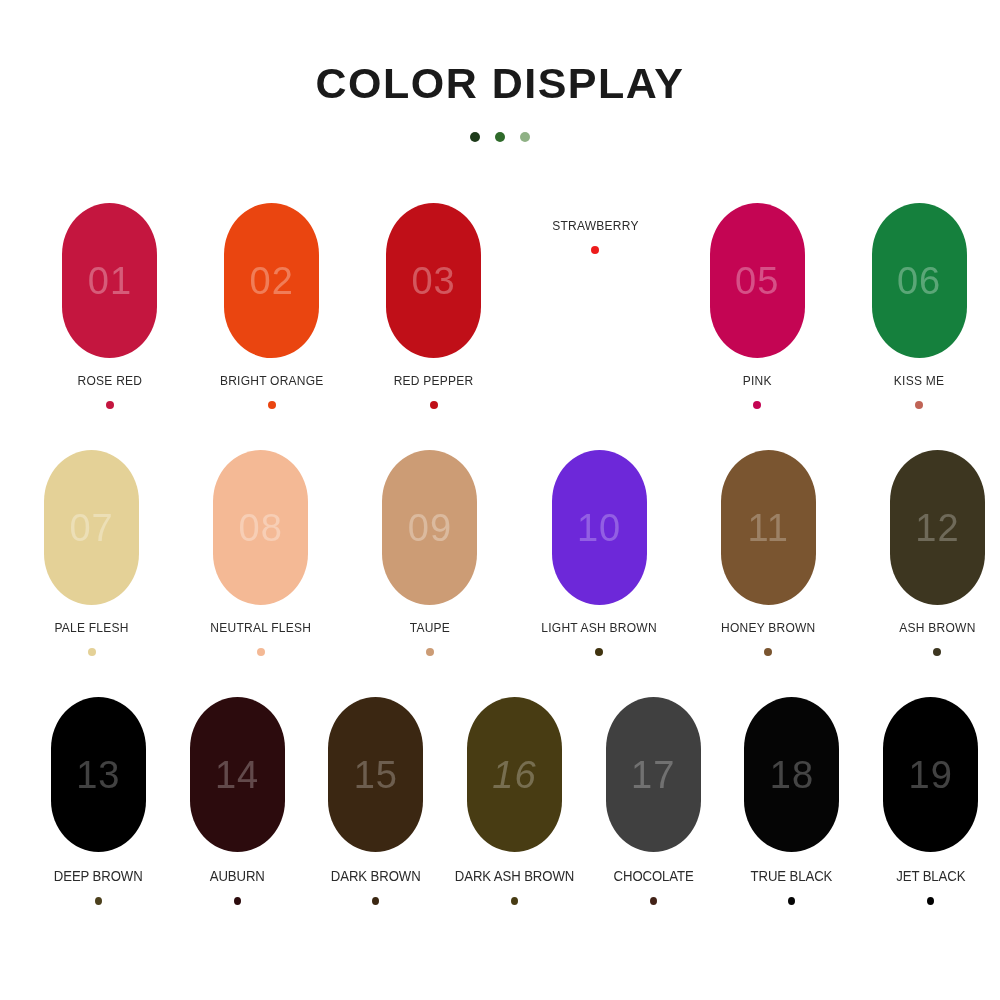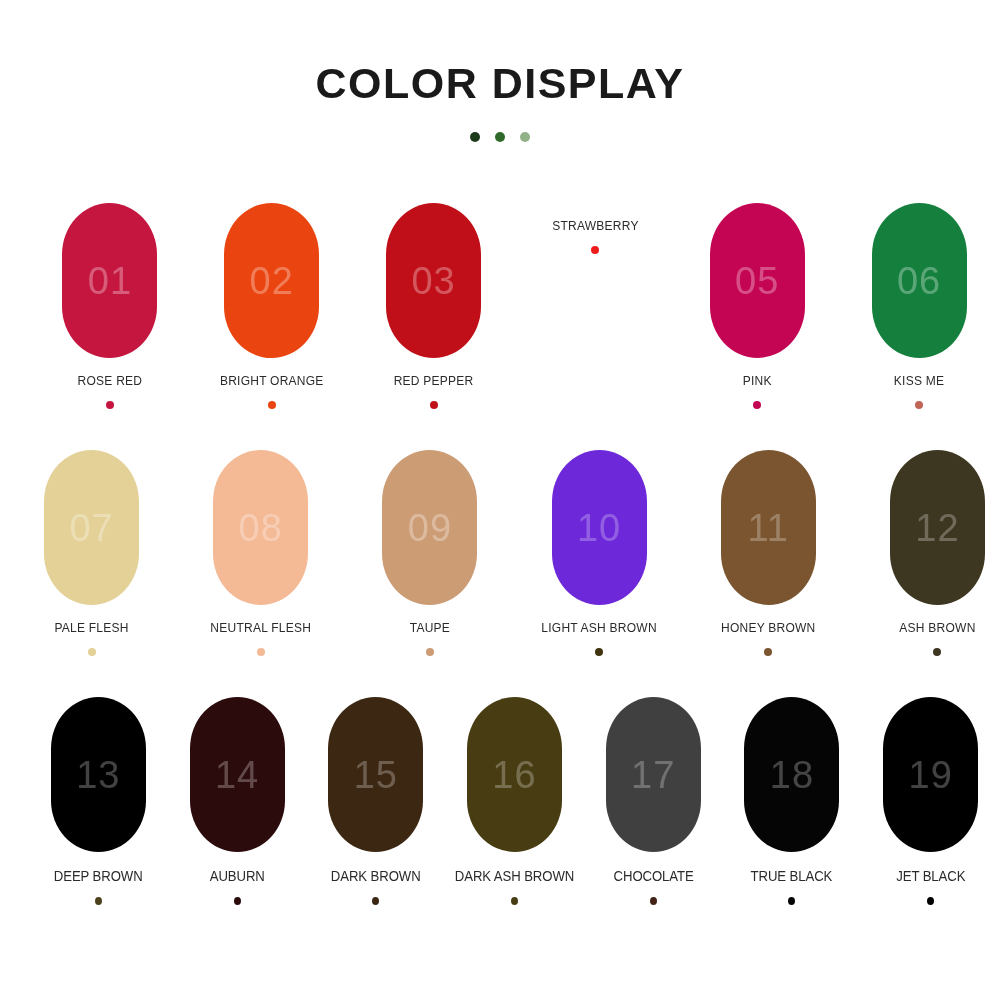--- a/index.html
+++ b/index.html
@@ -247,21 +247,21 @@
         <span class="chip" style="background: rgb(44, 11, 13);"></span>
       </div>
       <div class="cell">
         <div class="swatch is-dark" style="background: rgb(59, 39, 18);">
           <span class="swatch-number">15</span>
         </div>
         <div class="label">DARK BROWN</div>
         <span class="chip" style="background: rgb(59, 39, 18);"></span>
       </div>
       <div class="cell">
-        <div class="swatch is-dark" style="background: rgb(72, 60, 19);">
+        <div class="swatch is-dark" style="background: rgb(72, 60, 19); font-style: italic;">
           <span class="swatch-number">16</span>
         </div>
         <div class="label">DARK ASH  BROWN</div>
         <span class="chip" style="background: rgb(72, 60, 19);"></span>
       </div>
       <div class="cell">
         <div class="swatch is-dark" style="background: #404040;">
           <span class="swatch-number">17</span>
         </div>
         <div class="label">CHOCOLATE</div>

